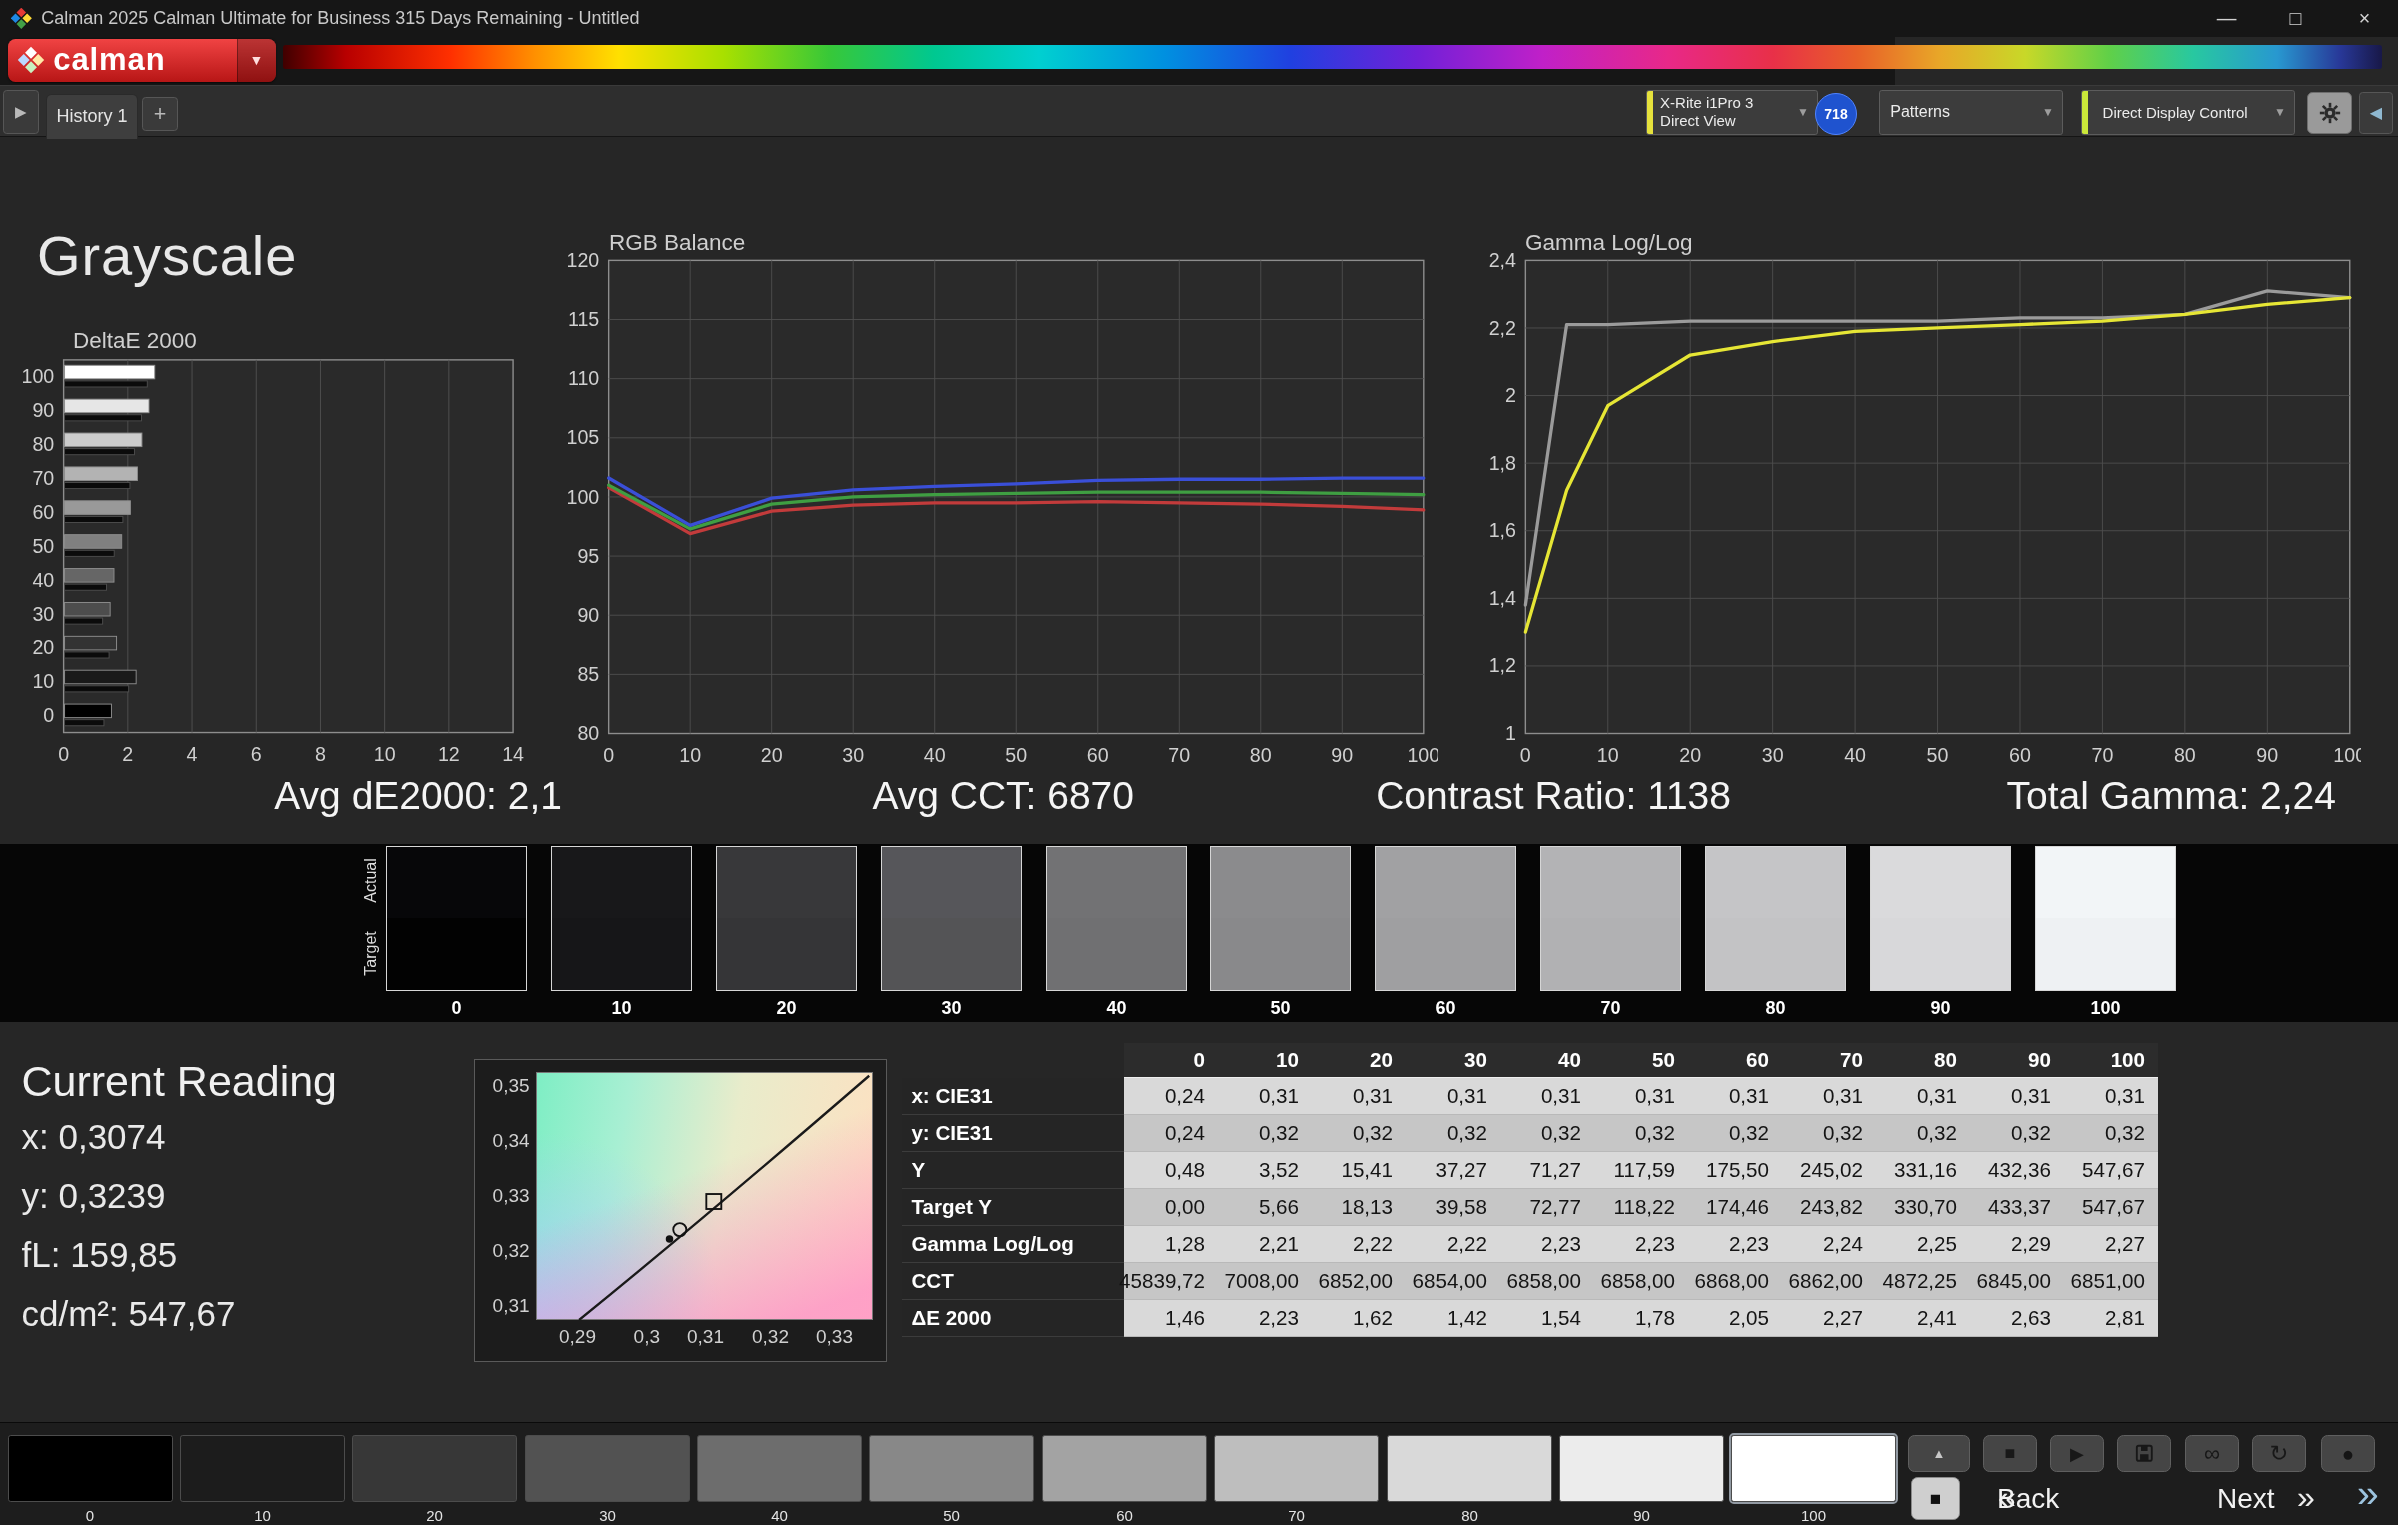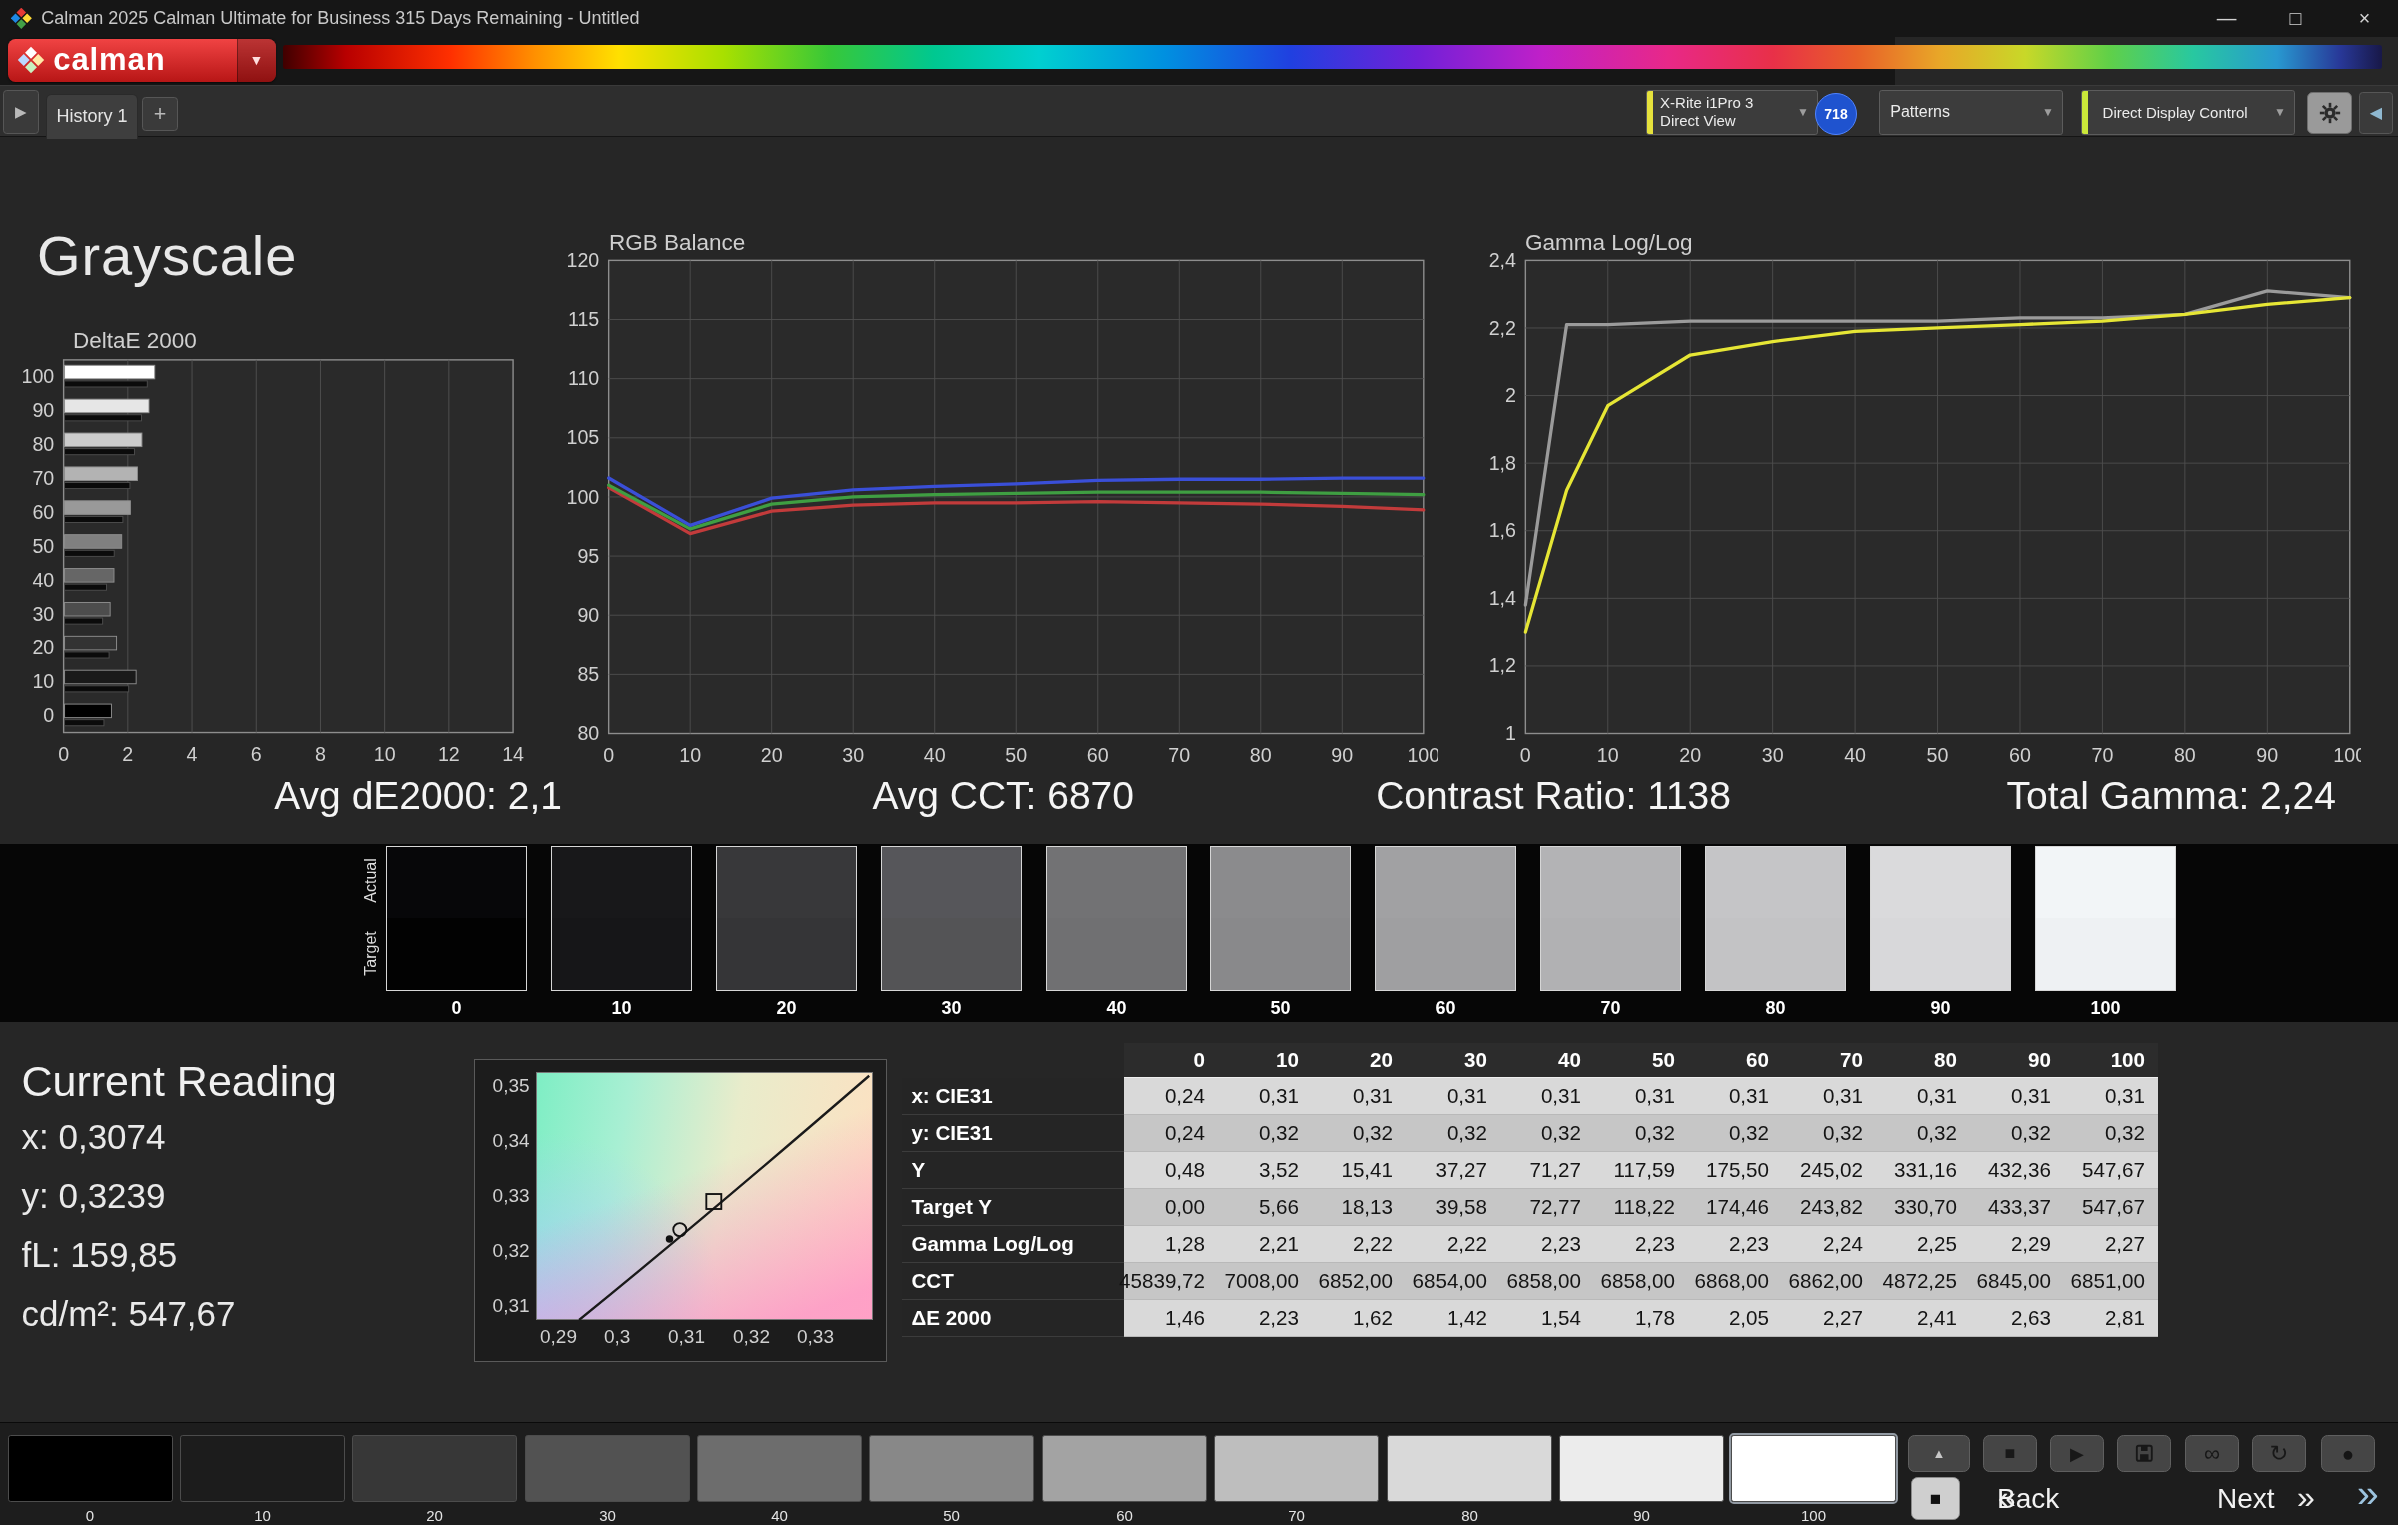--- a/index.html
+++ b/index.html
@@ -68,21 +68,21 @@
 
   
   #cie{position:absolute;left:474px;top:1059px;width:413px;height:303px;background:#1c1c1c;border:0.9px solid #5a5a5a}
   .cie-plot{position:absolute;left:61px;top:12px;width:337px;height:248px;border:0.9px solid #777;
     background:
       linear-gradient(160deg, rgba(255,255,255,0) 42%, rgba(255,140,200,0.75) 92%),
       radial-gradient(circle at 0% 100%, rgba(170,200,255,0.85) 0%, rgba(170,200,255,0) 45%),
       linear-gradient(100deg, #7eeec4 0%, #a8efd3 25%, #e9eccb 55%, #ffdfc0 100%)}
   #svg-cie{position:absolute;left:61px;top:12px}
   .cie-ylab{position:absolute;left:5.6px;width:49px;text-align:right;font-size:19px;color:#d0d0d0}
-  .cie-xlab{position:absolute;top:266px;width:56px;text-align:left;font-size:19px;color:#d0d0d0}
+  .cie-xlab{position:absolute;top:266px;width:56px;text-align:right;font-size:19px;color:#d0d0d0}
 
   
   #data-table{position:absolute;left:902px;top:1043px;display:grid;grid-template-columns:222px repeat(11,94px);grid-template-rows:35px repeat(7,37px);font-size:20.6px}
   #data-table .th{background:#2c2c2c;color:#fff;font-weight:bold;display:flex;align-items:center;justify-content:flex-end;padding-right:13px;border-bottom:1.9px solid #efefef}
   #data-table .corner{background:#262626;border-bottom:none}
   #data-table .rowlabel{background:#252525;color:#fff;font-weight:bold;display:flex;align-items:center;padding-left:9.4px;border-bottom:0.9px solid #3c3c3c}
   #data-table .cell{color:#141414;display:flex;align-items:center;justify-content:flex-end;padding-right:13px;border-bottom:0.9px solid #b9b9b9}
   #data-table .odd{background:#d9d9d9}
   #data-table .even{background:#c6c6c6}
 

